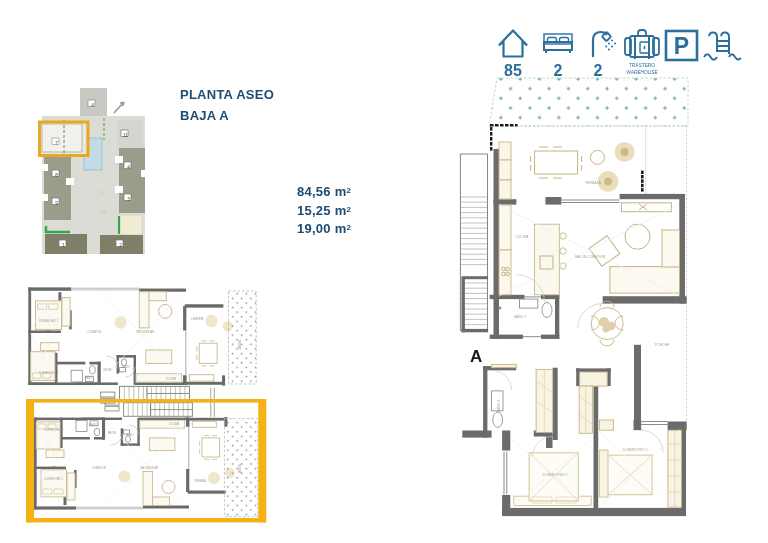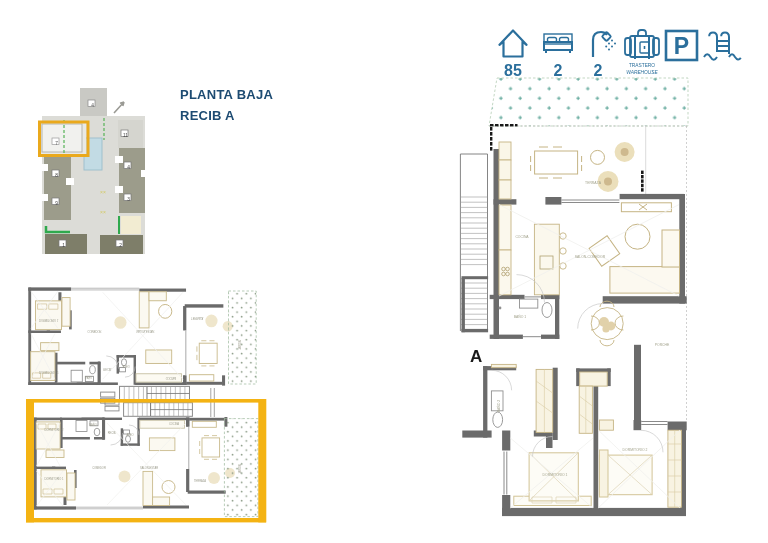--- a/index.html
+++ b/index.html
@@ -61,22 +61,23 @@
   <g fill="#2b6f9c" font-family="'Liberation Sans',sans-serif" font-weight="bold" text-anchor="middle">
     <text x="25" y="60" font-size="16">85</text>
     <text x="70" y="60" font-size="16">2</text>
     <text x="110" y="60" font-size="16">2</text>
     <text x="193.5" y="37.5" font-size="23">P</text>
     <text x="154" y="51" font-size="4.8" font-weight="normal">TRASTERO</text>
     <text x="154" y="57.5" font-size="4.8" font-style="italic" font-weight="normal">WAREHOUSE</text>
   </g>
 </svg>
 
-<div class="abs hd" style="left:180px;top:87px">PLANTA BAJA</div>
-<div class="abs hd" style="left:180px;top:108px">RECIB A</div>
+<div class="abs hd" style="left:180px;top:87px">PLANTA ASEO</div>
+<div class="abs hd" style="left:180px;top:108px">BAJA A</div>
+<div class="abs hd" style="left:297px;top:182px;line-height:17.6px">84,56 m<sup>2</sup><br>15,25 m<sup>2</sup><br>19,00 m<sup>2</sup></div>
 
 <svg class="abs" style="left:36px;top:86px" width="114" height="168" viewBox="0 0 114 168">
   <rect x="44" y="2" width="27" height="30" fill="#c9c9c4"></rect>
   <rect x="52" y="14" width="7" height="6.5" fill="#fff" stroke="#888" stroke-width=".7"></rect>
   <text x="56.5" y="20.5" font-size="4.8" fill="#555" text-anchor="middle">4</text>
   <path d="M78 27 L88 16 M88 16 l-4 1.2 M88 16 l-1.2 4" stroke="#9a9a94" stroke-width="1.6" fill="none"></path>
   <rect x="6" y="30" width="103" height="138" fill="#dcdcd7"></rect>
   <rect x="48" y="52" width="18" height="32" fill="#c2dbe4" stroke="#9fc0cd" stroke-width="1"></rect>
   <rect x="4" y="36" width="46" height="34" fill="#e9e9e4"></rect>
   <rect x="6" y="38" width="40" height="28" fill="#f1f1ee" stroke="#b5b5ae" stroke-width="1"></rect>

